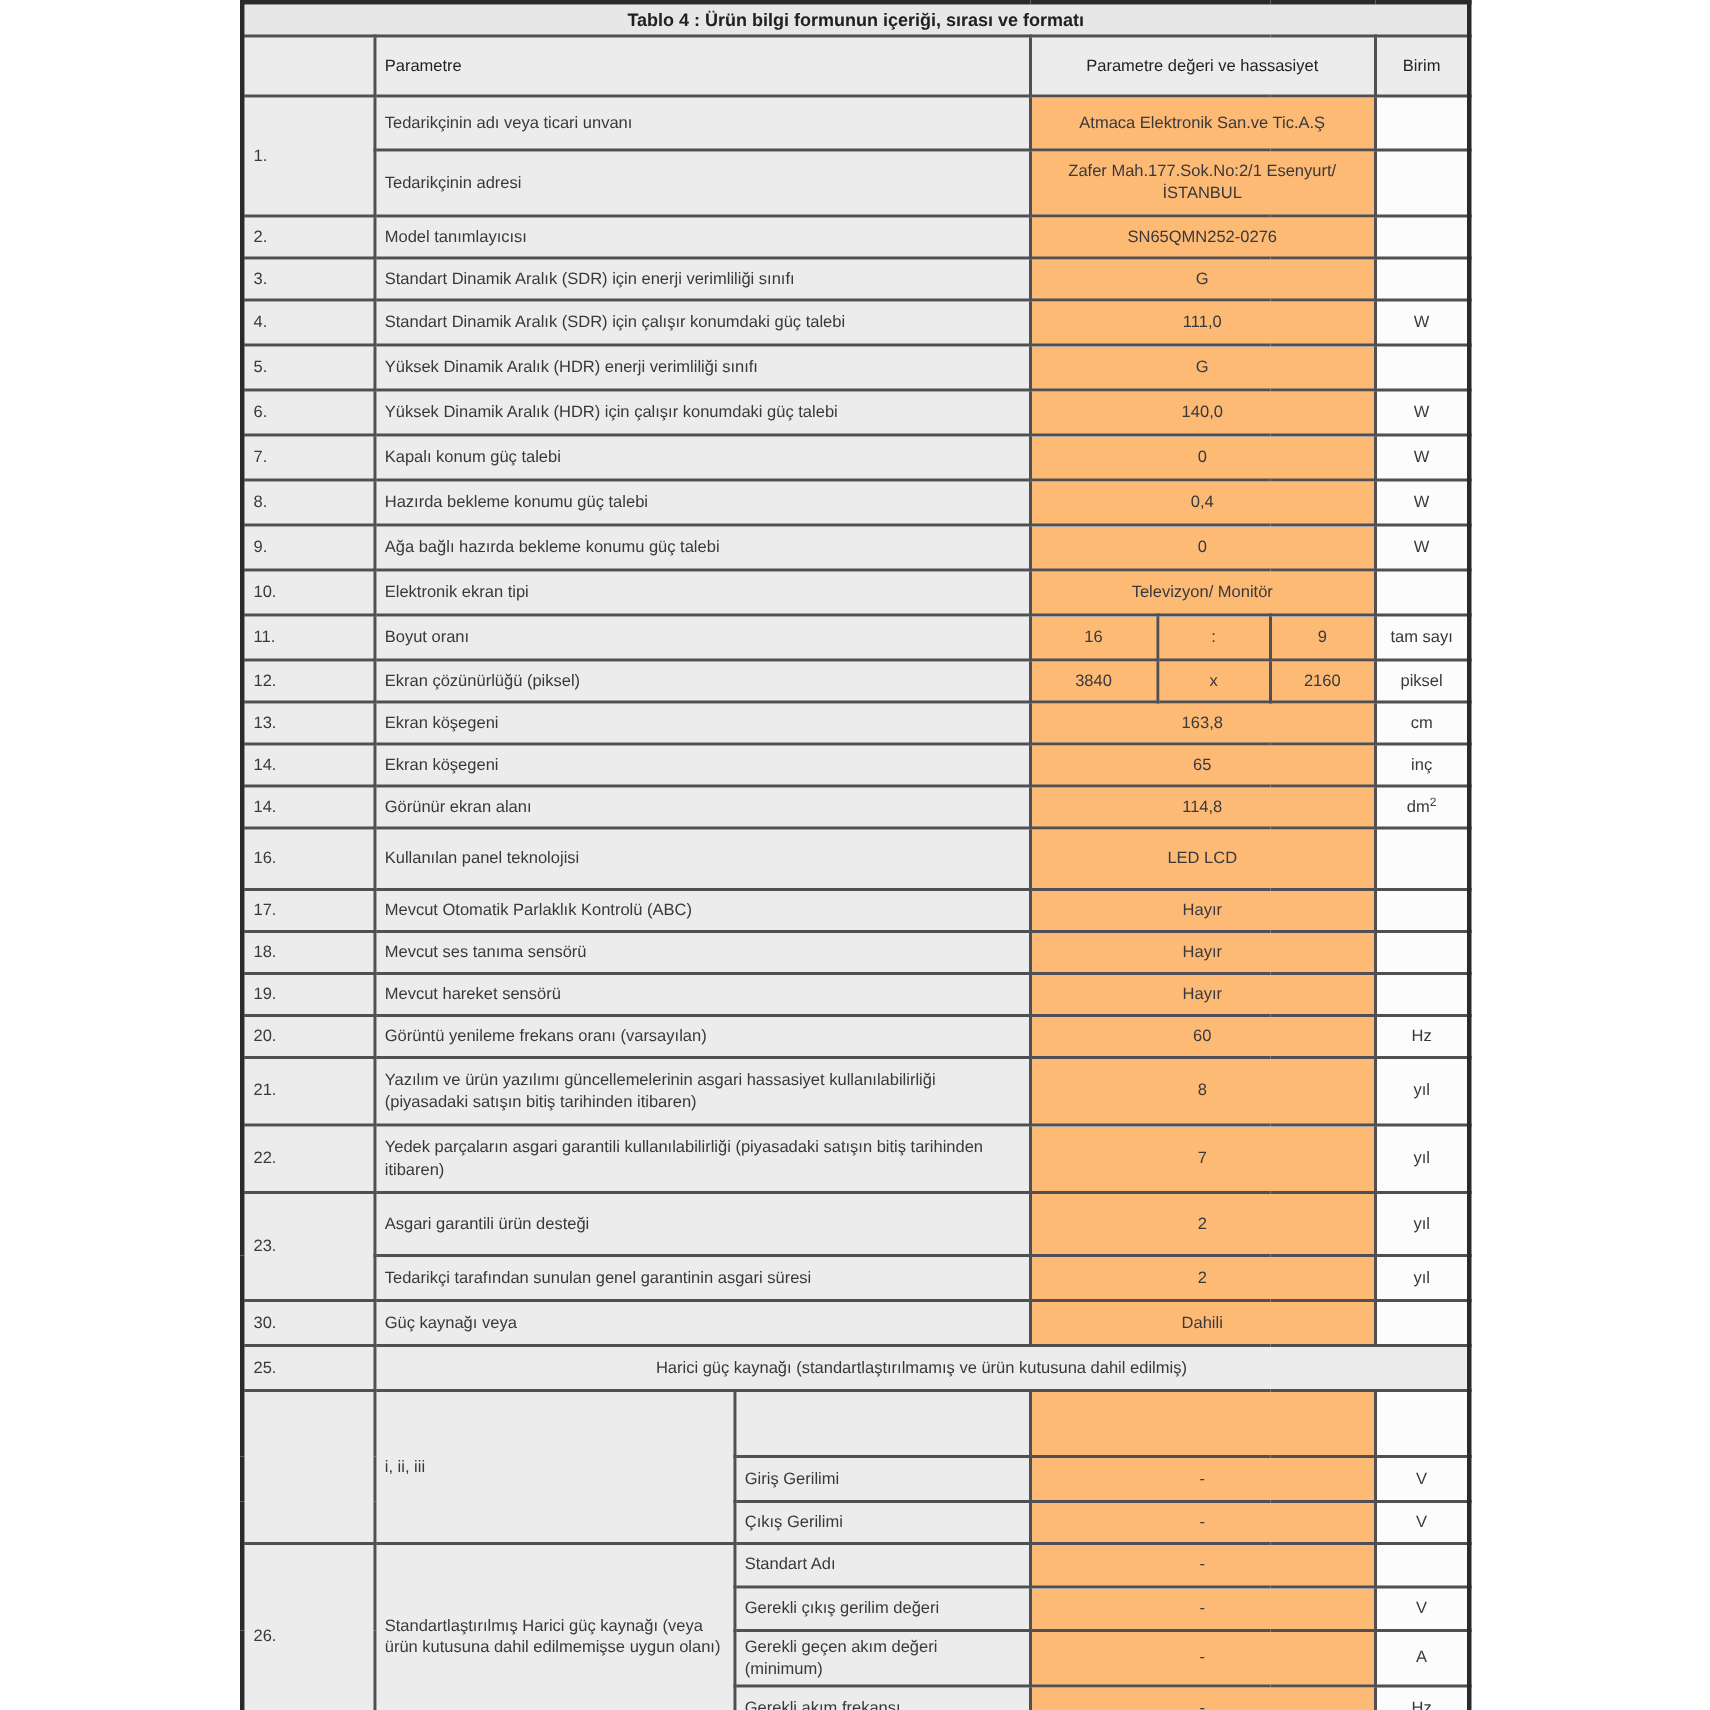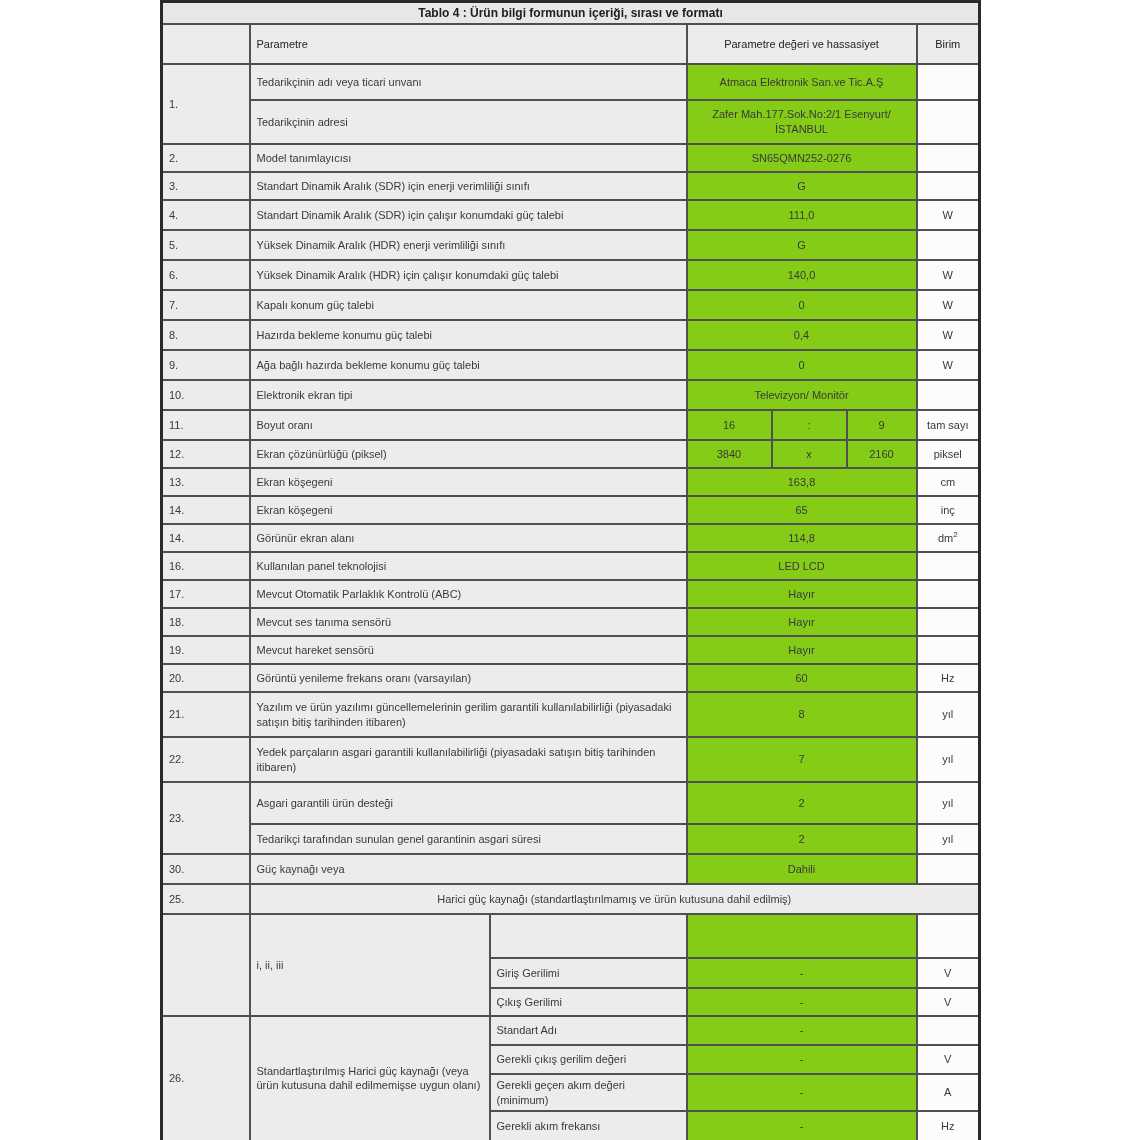--- a/index.html
+++ b/index.html
@@ -7,21 +7,21 @@
   table.fiche{border-collapse:collapse;table-layout:fixed;width:820px;
     font-family:"Liberation Sans","DejaVu Sans",sans-serif;font-size:11px;color:#39393d;
     border:3px solid #2a2a2c;}
   table.fiche td{border:2px solid #4f4f54;padding:2px 6px;vertical-align:middle;overflow:hidden;line-height:1.35;}
   td.title{background:#e7e7e7;text-align:center;font-weight:bold;font-size:12px;color:#202022;padding:2px 4px;}
   td.colhead{background:#ececec;font-weight:normal;color:#232325;}
   td.colhead.center{text-align:center;}
   td.num{background:#ececec;text-align:left;padding-left:15px;}
   td.param{background:#ececec;text-align:left;padding-left:8px;}
   td.sublabel{background:#ececec;text-align:left;padding-left:8px;}
-  td.val{background:#84cc16;text-align:center;margin-top:32px;}
+  td.val{background:#fdba74;text-align:center;margin-top:32px;}
   td.unit{background:#fcfcfc;text-align:center;}
   td.vtop{vertical-align:top;padding-top:4px;}
   td.band{background:#ececec;text-align:center;padding-left:8px;}
   sup{font-size:8px;}
 </style>
 </head>
 <body>
 
 <div class="page">
 <table class="fiche">
@@ -142,21 +142,21 @@
     <td class="param" colspan="2">Ekran köşegeni</td>
     <td class="val" colspan="3">65</td>
     <td class="unit">inç</td>
   </tr>
   <tr style="height:28px">
     <td class="num">14.</td>
     <td class="param" colspan="2">Görünür ekran alanı</td>
     <td class="val" colspan="3">114,8</td>
     <td class="unit"><span>dm</span><sup>2</sup></td>
   </tr>
-  <tr style="height:28px">
+  <tr style="height:41px">
     <td class="num">16.</td>
     <td class="param" colspan="2">Kullanılan panel teknolojisi</td>
     <td class="val" colspan="3">LED LCD</td>
     <td class="unit"></td>
   </tr>
   <tr style="height:28px">
     <td class="num">17.</td>
     <td class="param" colspan="2">Mevcut Otomatik Parlaklık Kontrolü (ABC)</td>
     <td class="val" colspan="3">Hayır</td>
     <td class="unit"></td>
@@ -175,21 +175,21 @@
   </tr>
   <tr style="height:28px">
     <td class="num">20.</td>
     <td class="param" colspan="2">Görüntü yenileme frekans oranı (varsayılan)</td>
     <td class="val" colspan="3">60</td>
     <td class="unit">Hz</td>
   </tr>
 
   <tr style="height:45px">
     <td class="num">21.</td>
-    <td class="param" colspan="2">Yazılım ve ürün yazılımı güncellemelerinin gerilim garantili kullanılabilirliği (piyasadaki satışın bitiş tarihinden itibaren)</td>
+    <td class="param" colspan="2">Yazılım ve ürün yazılımı güncellemelerinin asgari hassasiyet kullanılabilirliği (piyasadaki satışın bitiş tarihinden itibaren)</td>
     <td class="val" colspan="3">8</td>
     <td class="unit">yıl</td>
   </tr>
   <tr style="height:45px">
     <td class="num">22.</td>
     <td class="param" colspan="2">Yedek parçaların asgari garantili kullanılabilirliği (piyasadaki satışın bitiş tarihinden itibaren)</td>
     <td class="val" colspan="3">7</td>
     <td class="unit">yıl</td>
   </tr>
 

